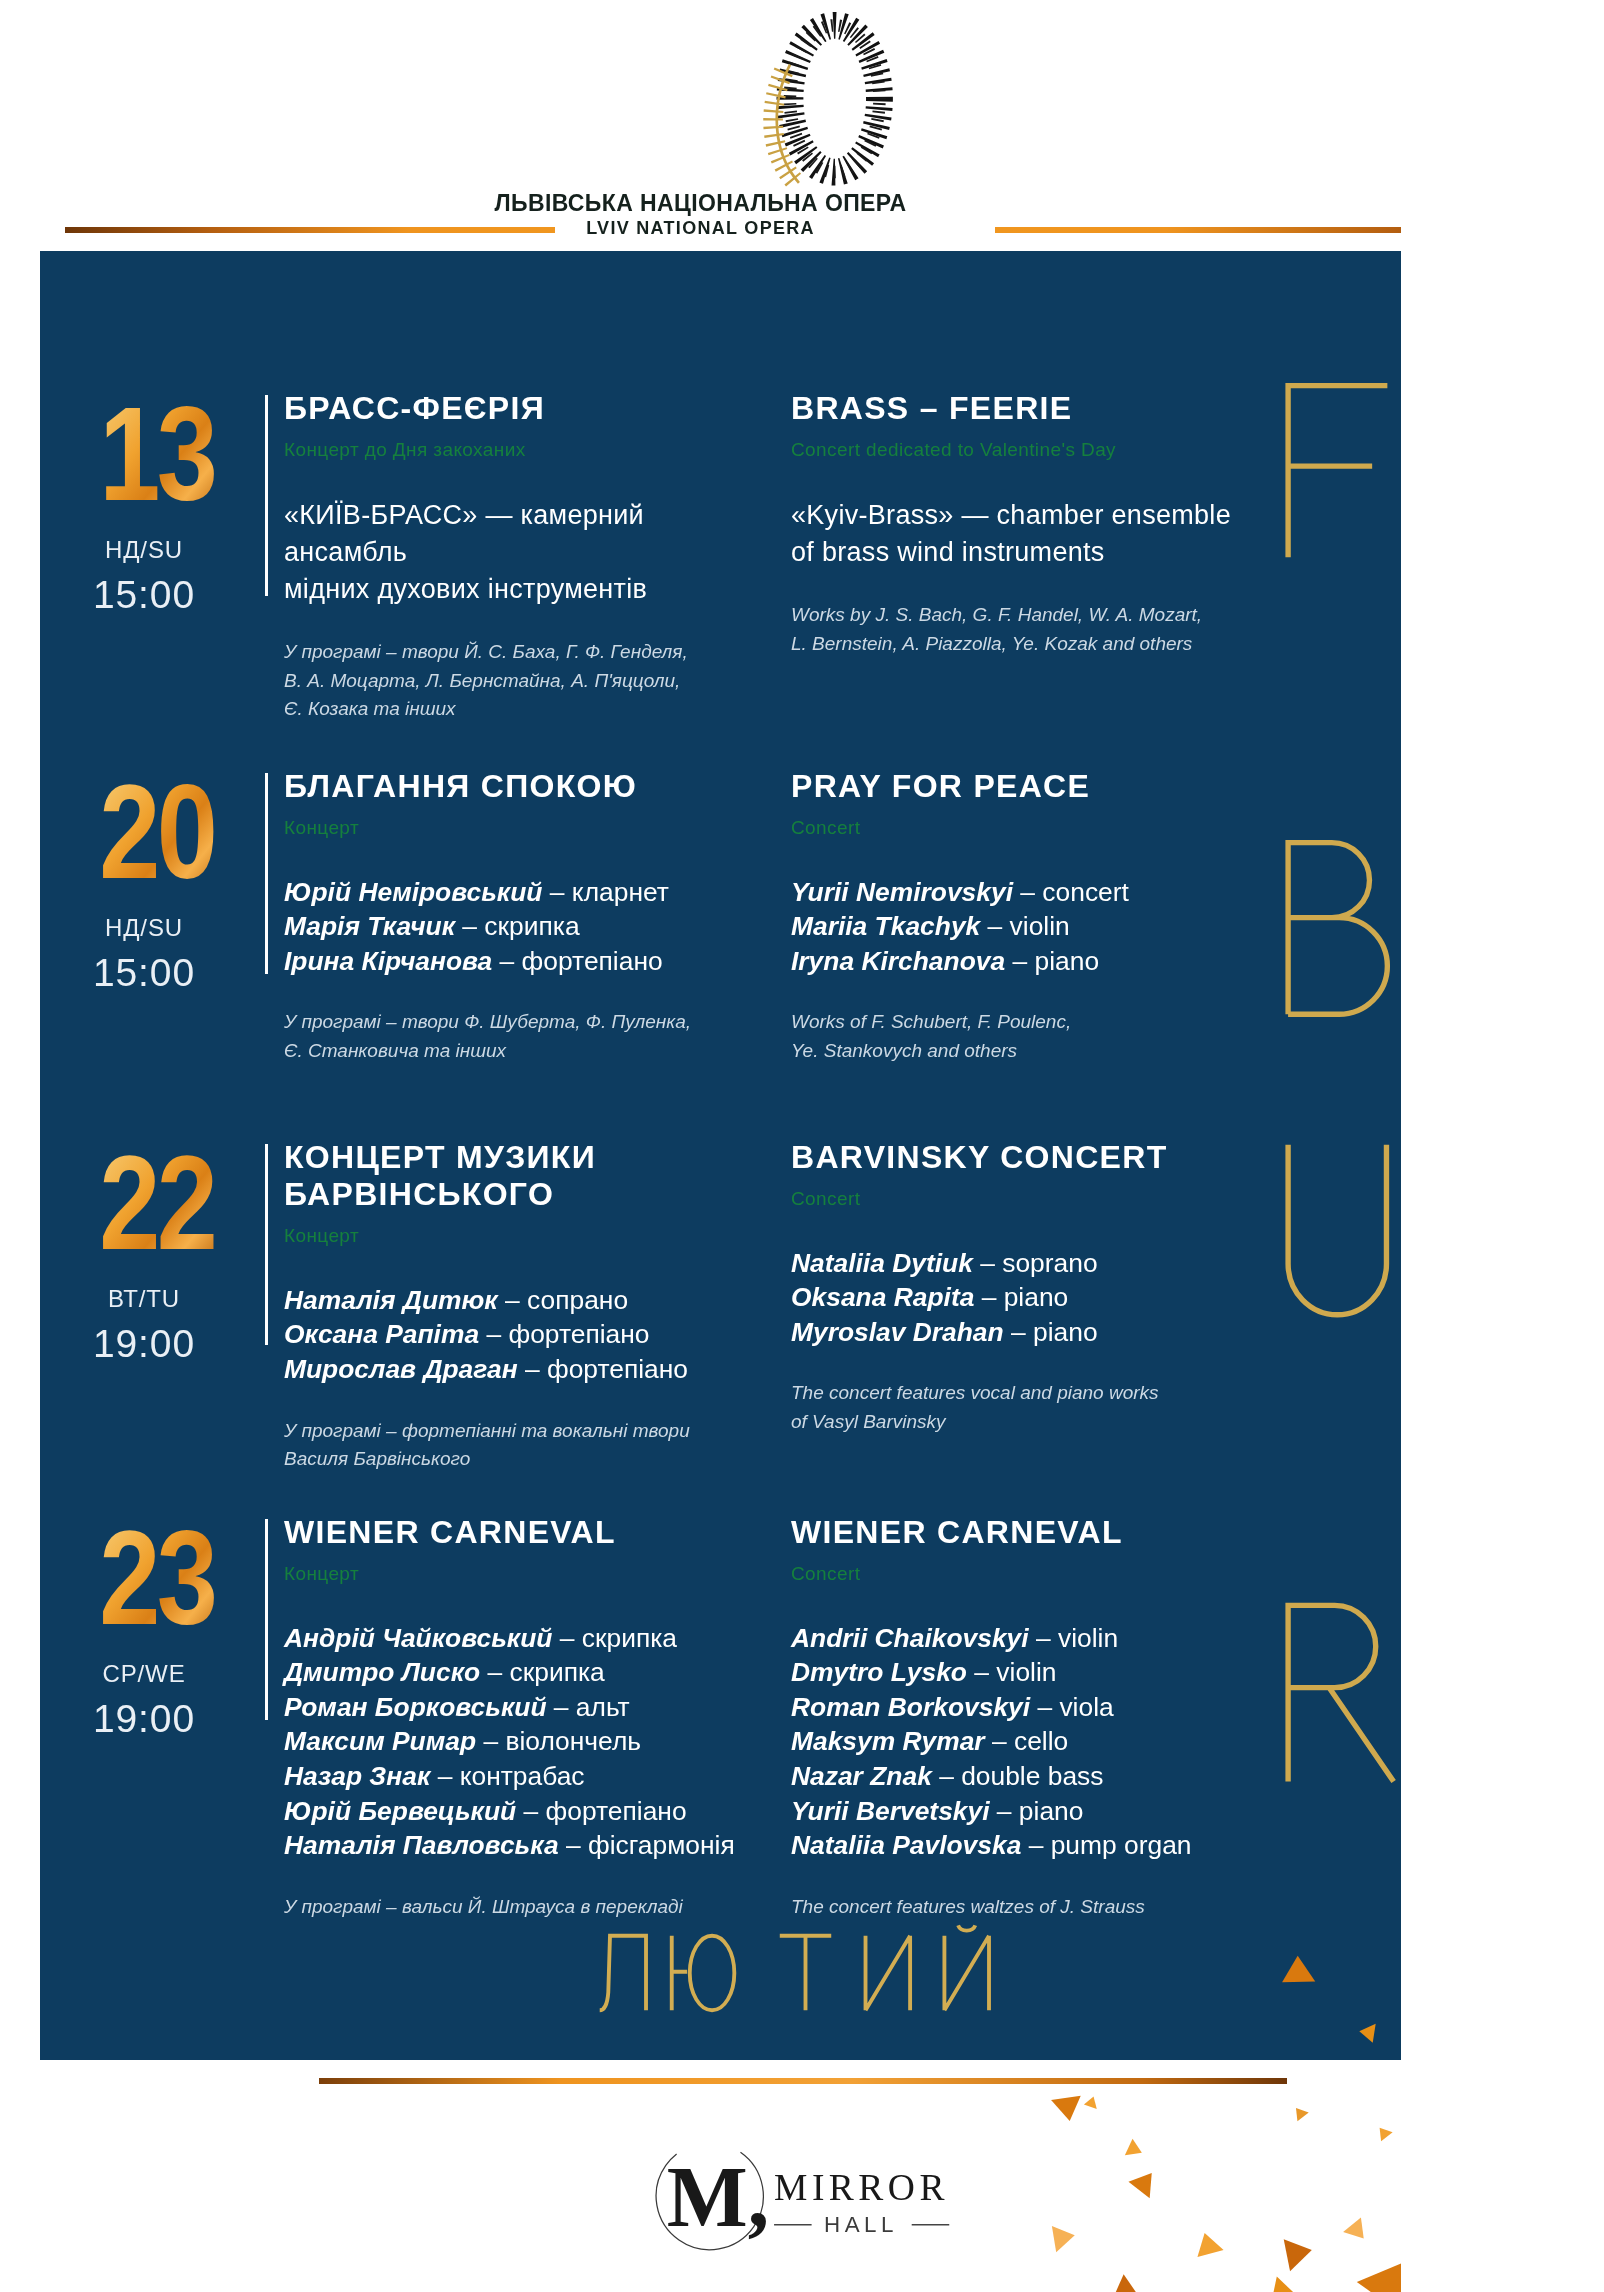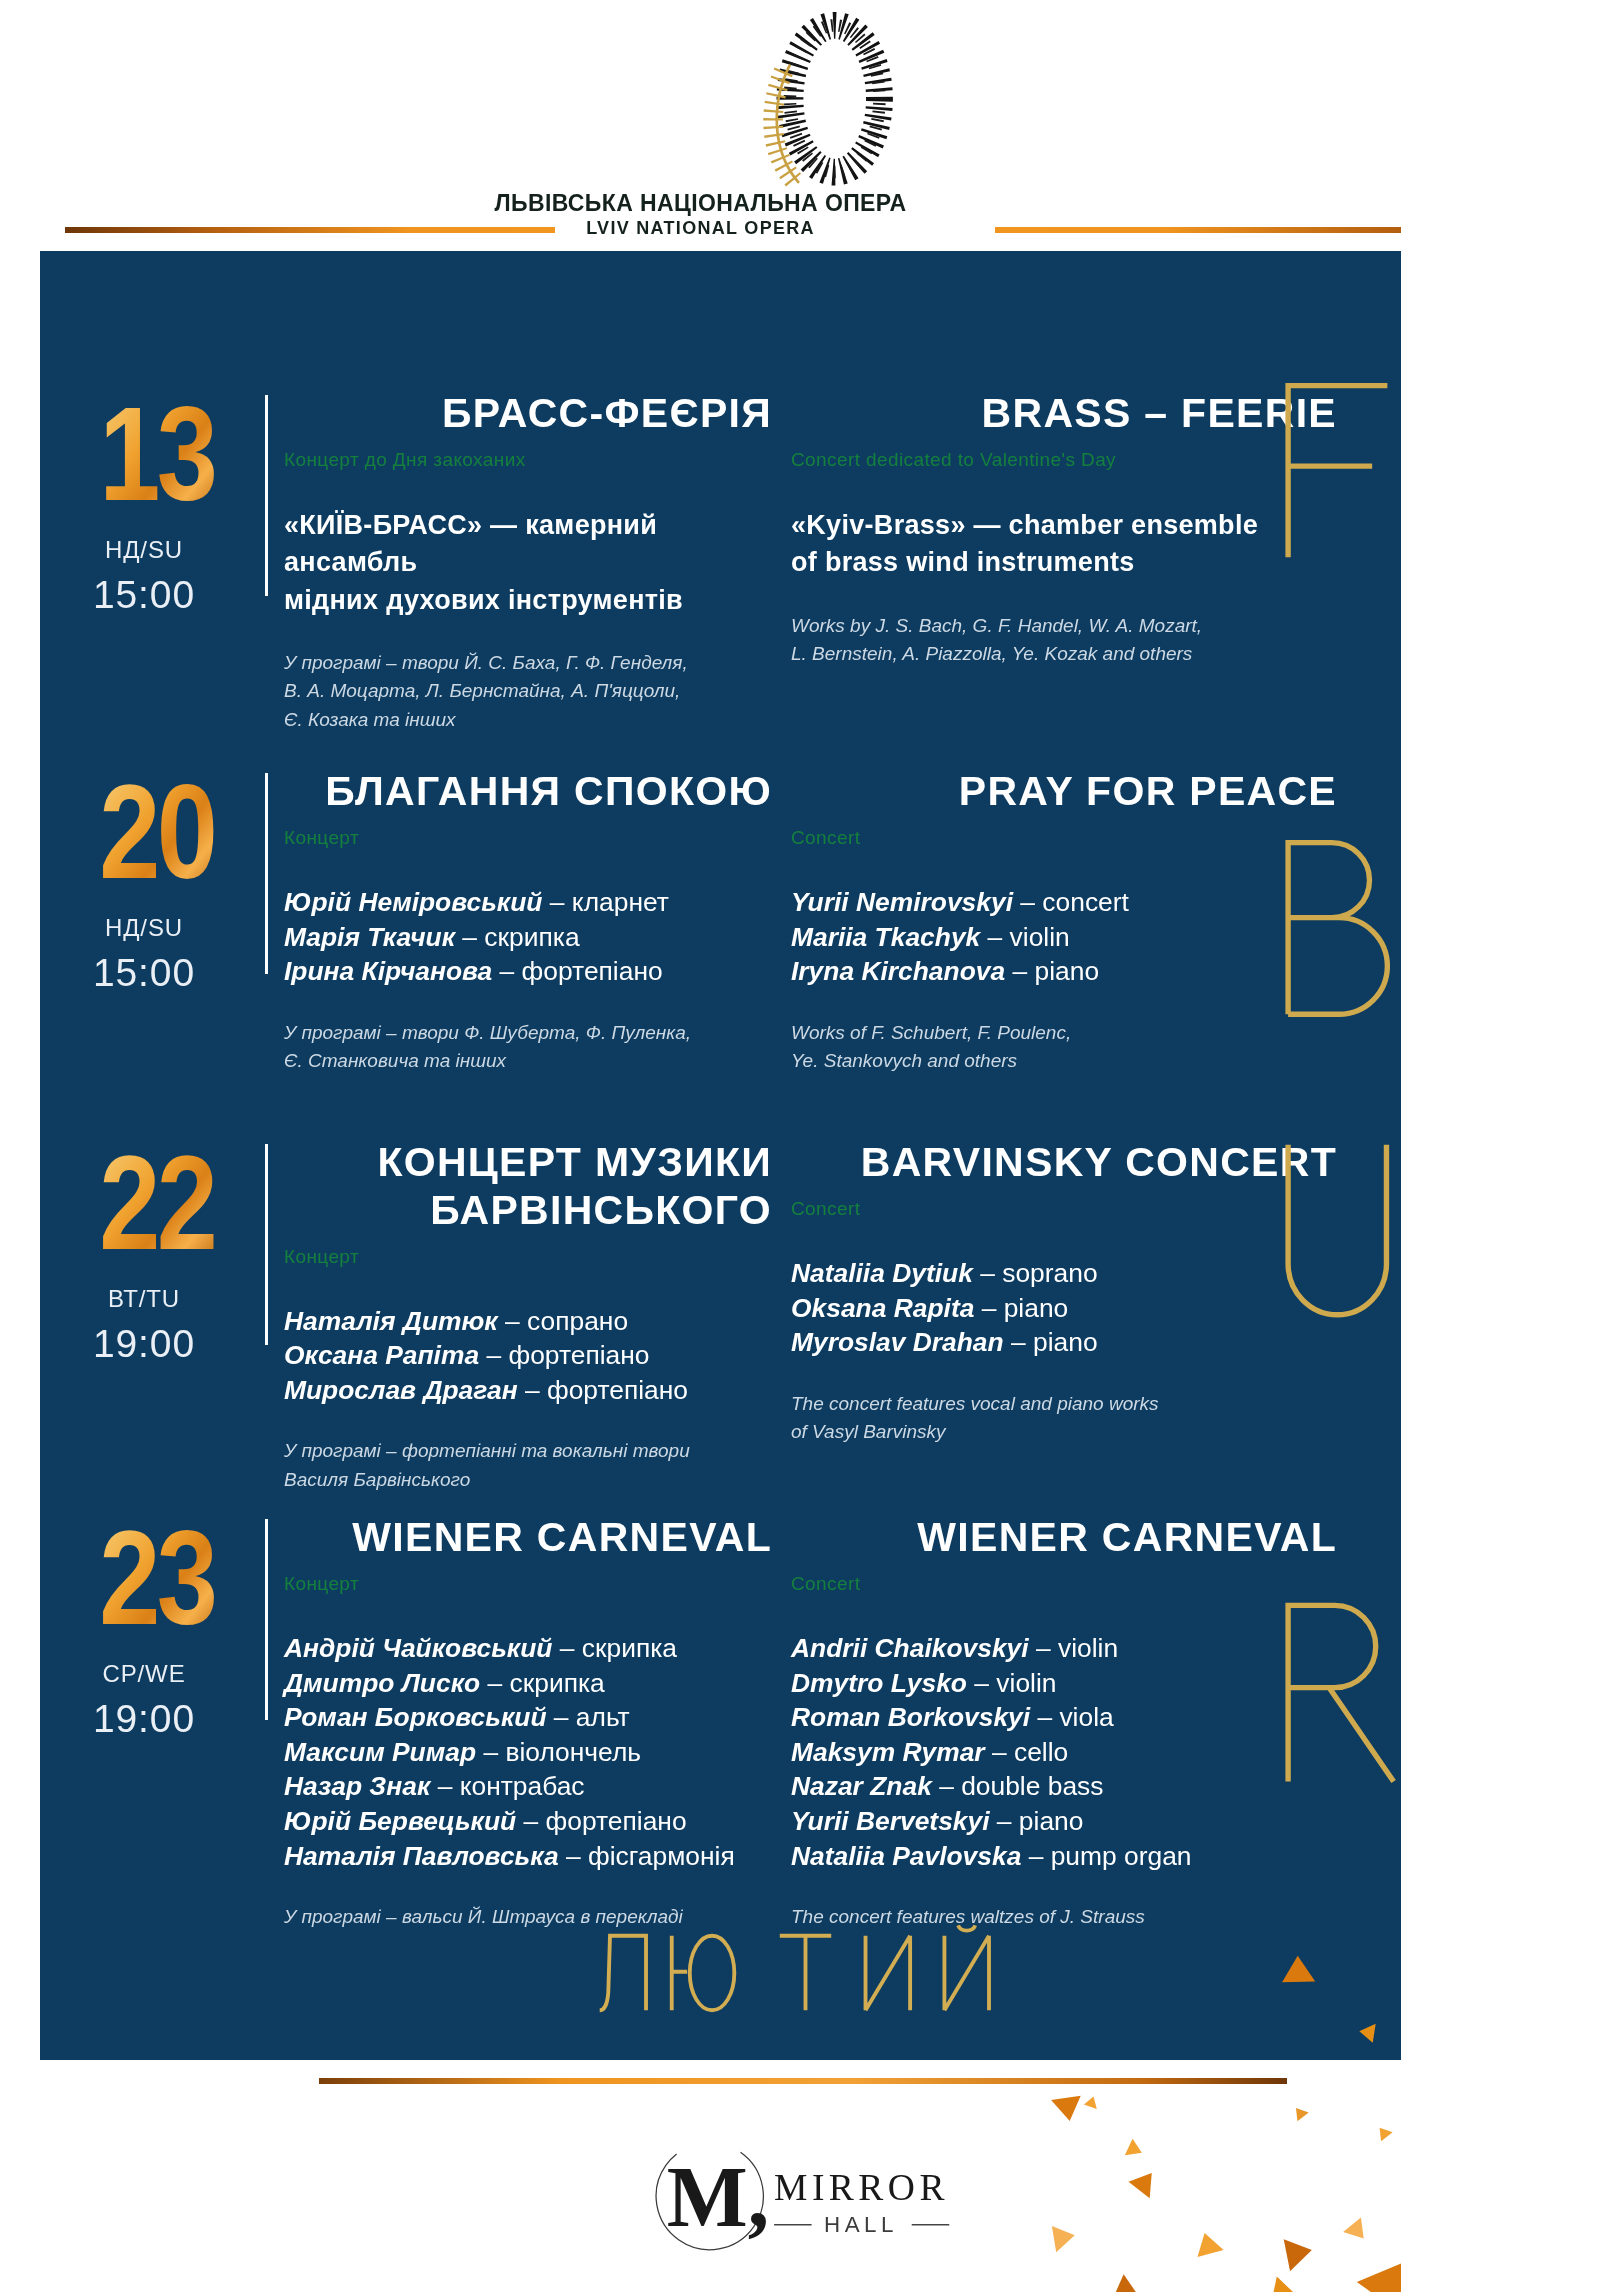--- a/index.html
+++ b/index.html
@@ -26,23 +26,23 @@
   .ev-num{display:inline-block;font-weight:bold;font-size:134px;line-height:.78;letter-spacing:-4.5px;
      background:linear-gradient(135deg,#f7ca70 0%,#f0a22f 38%,#da8016 62%,#f6b04a 82%,#c8761a 100%);
      -webkit-background-clip:text;background-clip:text;color:transparent;
      transform:scaleX(.82);transform-origin:100% 0;}
   .ev-day{font-size:24px;margin-top:29px;letter-spacing:0.9px;}
   .ev-time{font-size:39px;margin-top:9px;letter-spacing:0.9px;}
   .ev-divider{position:absolute;left:225px;top:5.4px;width:2.7px;height:201px;background:#ffffff;}
   .ev-col{position:absolute;top:0;color:#ffffff;}
   .ev-col.uk{left:244px;width:488px;}
   .ev-col.en{left:751px;width:546px;}
-  .ev-title{font-size:41px;font-weight:bold;letter-spacing:1.3px;line-height:1.16;white-space:pre-line;text-align:right;}
+  .ev-title{font-size:32px;font-weight:bold;letter-spacing:1.3px;line-height:1.16;white-space:pre-line;}
   .ev-sub{font-size:19px;color:#15803d;margin-top:11.6px;letter-spacing:0.4px;}
-  .ev-body{font-size:27px;font-weight:bold;line-height:1.38;margin-top:36px;white-space:pre-line;letter-spacing:0.3px;}
+  .ev-body{font-size:27px;font-weight:normal;line-height:1.38;margin-top:36px;white-space:pre-line;letter-spacing:0.3px;}
   .ev-perf{margin-top:36px;font-size:26.4px;line-height:1.31;}
   .ev-perf .name{font-weight:bold;font-style:italic;}
   .ev-prog{margin-top:30px;font-size:19px;font-style:italic;color:#ccd9e4;line-height:1.5;white-space:pre-line;}
   
   #biglets{position:absolute;left:1272px;top:372px;z-index:6;}
   #monthword{position:absolute;left:598px;top:1920px;}
   #venue{position:absolute;left:647px;top:2121px;}
   #confetti{position:absolute;left:0;top:0;width:1605px;height:2293px;pointer-events:none;z-index:5;}
   .sr{position:absolute;width:0.9px;height:0.9px;overflow:hidden;clip:rect(0 0 0 0);}
 </style>

